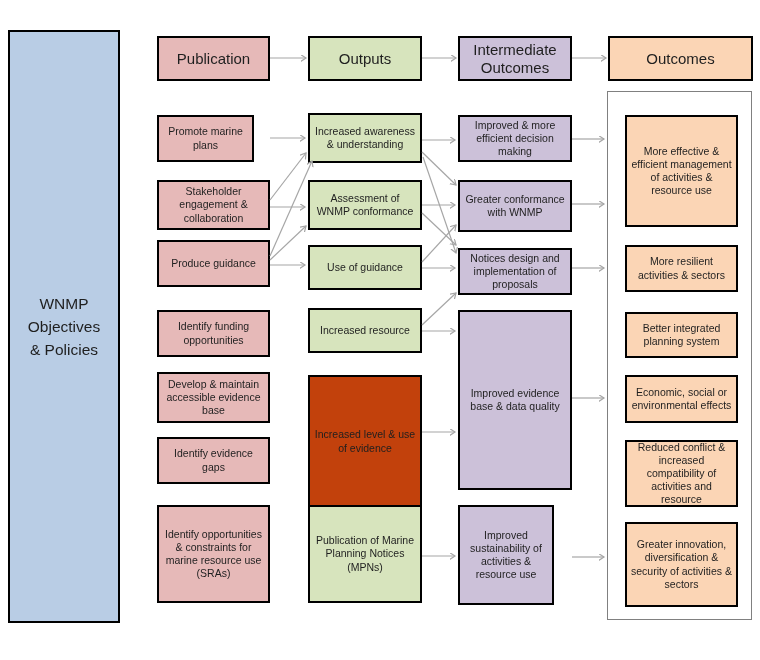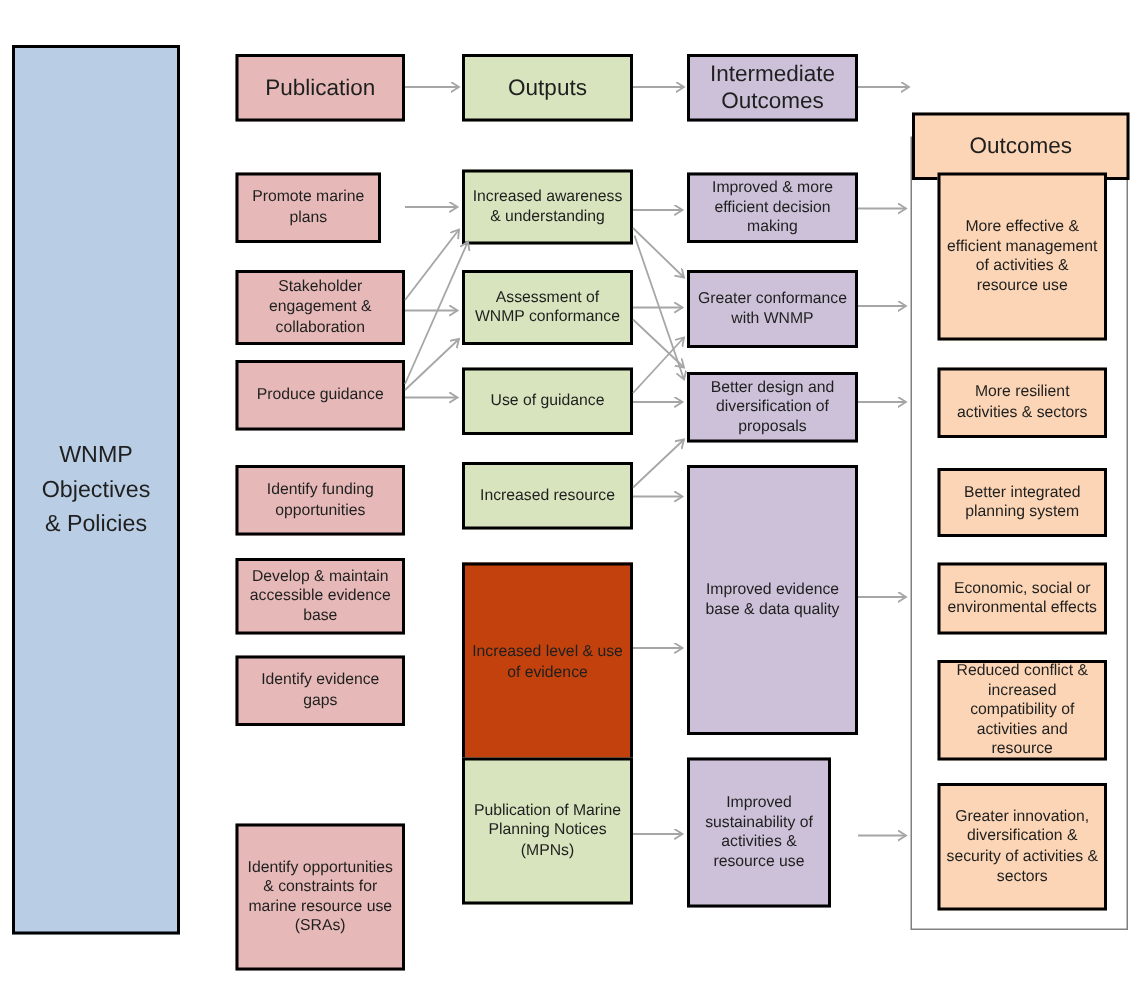--- a/index.html
+++ b/index.html
@@ -34,42 +34,42 @@
   <div id="boxes">
       <div class="box hdr" style="left: 157px; top: 36px; width: 113px; height: 45px; background: rgb(230, 185, 184);">
         <span>Publication</span>
       </div>
       <div class="box hdr" style="left: 308px; top: 36px; width: 114px; height: 45px; background: rgb(215, 228, 189);">
         <span>Outputs</span>
       </div>
       <div class="box hdr" style="left: 458px; top: 36px; width: 114px; height: 45px; background: rgb(204, 193, 217);">
         <span>Intermediate Outcomes</span>
       </div>
-      <div class="box hdr" style="left: 608px; top: 36px; width: 145px; height: 45px; background: rgb(251, 213, 181); margin-top: 39px;">
+      <div class="box hdr" style="left: 608px; top: 36px; width: 145px; height: 45px; background: rgb(251, 213, 181);">
         <span>Outcomes</span>
       </div>
       <div class="box" style="left: 157px; top: 115px; width: 97px; height: 47px; background: rgb(230, 185, 184);">
         <span>Promote marine plans</span>
       </div>
       <div class="box" style="left: 157px; top: 180px; width: 113px; height: 50px; background: rgb(230, 185, 184);">
         <span>Stakeholder engagement &amp; collaboration</span>
       </div>
       <div class="box" style="left: 157px; top: 240px; width: 113px; height: 47px; background: rgb(230, 185, 184);">
         <span>Produce guidance</span>
       </div>
       <div class="box" style="left: 157px; top: 310px; width: 113px; height: 47px; background: rgb(230, 185, 184); align-items: center;">
         <span>Identify funding opportunities</span>
       </div>
       <div class="box" style="left: 157px; top: 372px; width: 113px; height: 51px; background: rgb(230, 185, 184);">
         <span>Develop &amp; maintain accessible evidence base</span>
       </div>
       <div class="box" style="left: 157px; top: 437px; width: 113px; height: 47px; background: rgb(230, 185, 184);">
         <span>Identify evidence gaps</span>
       </div>
-      <div class="box" style="left: 157px; top: 505px; width: 113px; height: 98px; background: rgb(230, 185, 184); margin-top: 44px;">
+      <div class="box" style="left: 157px; top: 505px; width: 113px; height: 98px; background: rgb(230, 185, 184);">
         <span>Identify opportunities &amp; constraints for marine resource use (SRAs)</span>
       </div>
       <div class="box" style="left: 308px; top: 113px; width: 114px; height: 50px; background: rgb(215, 228, 189);">
         <span>Increased awareness &amp; understanding</span>
       </div>
       <div class="box" style="left: 308px; top: 180px; width: 114px; height: 50px; background: rgb(215, 228, 189);">
         <span>Assessment of WNMP conformance</span>
       </div>
       <div class="box" style="left: 308px; top: 245px; width: 114px; height: 45px; background: rgb(215, 228, 189);">
         <span>Use of guidance</span>
@@ -83,21 +83,21 @@
       <div class="box" style="left: 308px; top: 505px; width: 114px; height: 98px; background: rgb(215, 228, 189);">
         <span>Publication of Marine Planning Notices (MPNs)</span>
       </div>
       <div class="box" style="left: 458px; top: 115px; width: 114px; height: 47px; background: rgb(204, 193, 217);">
         <span>Improved &amp; more efficient decision making</span>
       </div>
       <div class="box" style="left: 458px; top: 180px; width: 114px; height: 52px; background: rgb(204, 193, 217);">
         <span>Greater conformance with WNMP</span>
       </div>
       <div class="box" style="left: 458px; top: 248px; width: 114px; height: 47px; background: rgb(204, 193, 217);">
-        <span>Better design and diversification of proposals</span>
+        <span>Notices design and implementation of proposals</span>
       </div>
       <div class="box" style="left: 458px; top: 310px; width: 114px; height: 180px; background: rgb(204, 193, 217);">
         <span>Improved evidence base &amp; data quality</span>
       </div>
       <div class="box" style="left: 458px; top: 505px; width: 96px; height: 100px; background: rgb(204, 193, 217);">
         <span>Improved sustainability of activities &amp; resource use</span>
       </div>
       <div class="box" style="left: 625px; top: 115px; width: 113px; height: 112px; background: rgb(251, 213, 181);">
         <span>More effective &amp; efficient management of activities &amp; resource use</span>
       </div>

